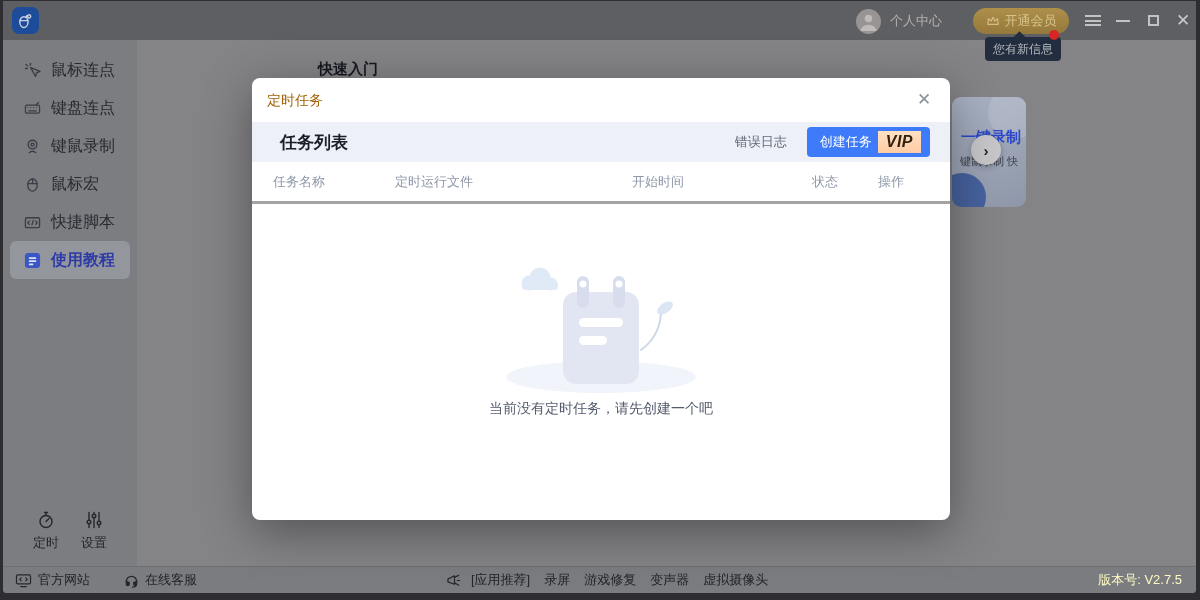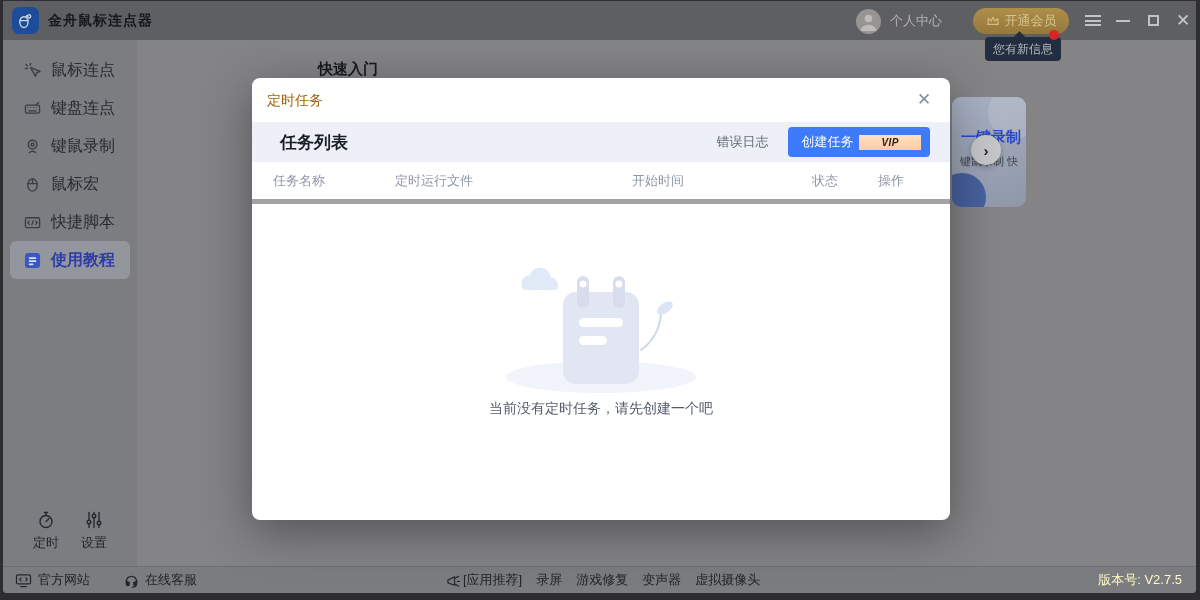--- a/index.html
+++ b/index.html
@@ -49,56 +49,55 @@
   .promo-card .blob { position:absolute; left:-14px; bottom:-14px; width:48px; height:48px; border-radius:50%; background:#46629e; }
   .promo-title { position:absolute; left:9px; top:31px; width:120px; font-size:15px; font-weight:bold; color:#2b49c9; white-space:nowrap; }
   .promo-sub { position:absolute; left:8px; top:57px; width:120px; font-size:11px; color:#3c4049; white-space:nowrap; }
   .next-circle { position:absolute; left:834px; top:95px; width:30px; height:30px; border-radius:50%; background:#c6c6c9; box-shadow:0 2px 6px rgba(0,0,0,0.25); display:flex; align-items:center; justify-content:center; font-size:15px; font-weight:bold; color:#1d2averaging026; color:#1d2026; }
 
   
   .footer { position:absolute; left:0; top:565px; width:100%; height:27px; background:#7b7c7f; border-top:1px solid #6d6e72; font-size:13px; color:#222529; }
   .footer-left { position:absolute; left:12px; top:0; height:26px; display:flex; align-items:center; gap:6px; }
   .footer-left .item2 { margin-left:28px; display:flex; align-items:center; gap:6px; }
   .footer-center { position:absolute; left:443px; top:0; height:26px; display:flex; align-items:center; gap:14px; }
-  .footer-center .lead { display:flex; align-items:flex-end; }
+  .footer-center .lead { display:flex; align-items:center; gap:8px; }
   .footer-right { position:absolute; right:14px; top:0; height:26px; line-height:26px; color:#fef9c3; }
   .flink { cursor:default; }
 
   
   .modal { position:absolute; left:252px; top:78px; width:698px; height:442px; background:#ffffff; border-radius:8px; box-shadow:0 12px 48px rgba(0,0,0,0.38); z-index:10; }
   .m-header { position:relative; height:44px; }
   .m-title { position:absolute; left:15px; top:0; line-height:44px; font-size:14px; color:#a16207; }
   .m-close { position:absolute; right:16px; top:12px; width:20px; height:20px; font-size:17px; color:#8b919b; text-align:center; line-height:20px; }
   .m-toolbar { height:40px; background:#edf0f6; display:flex; align-items:center; }
   .m-list-title { margin-left:28px; font-size:17px; font-weight:bold; color:#1a1e26; }
   .m-toolbar-right { margin-left:auto; margin-right:20px; display:flex; align-items:center; gap:20px; }
   .m-errorlog { font-size:13px; color:#626c7c; }
   .m-create { height:30px; border-radius:4px; background:#3e7bfa; display:flex; align-items:center; padding:0 9px 0 13px; gap:6px; }
   .m-create .txt { font-size:13px; color:#ffffff; }
-  .m-vip { padding:2px 22px; border-radius:0; background:linear-gradient(180deg,#ffe1c2,#ffcba4); font-size:10px; font-weight:bold; font-style:italic; color:#302110; letter-spacing:0.5px; }
-  .m-thead { height:42px; display:flex; align-items:center; padding-left:21px; border-bottom:5px solid #a3a3a3; font-size:13px; color:#8e96a8; }
+  .m-vip { padding:2px 8px; border-radius:0; background:linear-gradient(180deg,#ffe1c2,#ffcba4); font-size:16px; font-weight:bold; font-style:italic; color:#302110; letter-spacing:0.5px; }
+  .m-thead { height:42px; display:flex; align-items:center; padding-left:21px; border-bottom:3px solid #a3a3a3; font-size:13px; color:#8e96a8; }
   .m-thead .c1{width:122px}.m-thead .c2{width:237px}.m-thead .c3{width:180px}.m-thead .c4{width:66px}.m-thead .c5{width:72px}
   .m-body { position:relative; height:309px; border-radius:0 0 8px 8px; background:#fff; }
   .empty-illu { position:absolute; left:249px; top:48px; }
   .empty-text { position:absolute; left:0; top:196px; width:100%; text-align:center; font-size:14px; color:#535b6c; }
 </style>
 </head>
 <body>
 
 <div class="window">
 
   <div class="titlebar">
     <div class="app-icon">
       <svg width="19" height="19" viewBox="0 0 24 24" fill="none" stroke="#c9d2e2" stroke-width="1.8" stroke-linecap="round">
         <ellipse cx="10" cy="14" rx="5.2" ry="6.8"></ellipse>
         <path d="M4.8 12.2 L15.2 12.2"></path>
         <path d="M12.5 8 C13 4.5 19 3.5 18.5 7 C18 10 14 9 15 6.2"></path>
       </svg>
     </div>
-    <div class="app-title">金舟鼠标连点器</div>
 
     <div class="avatar">
       <svg width="25" height="25" viewBox="0 0 24 24">
         <circle cx="12" cy="9" r="3.6" fill="#c0bbbb"></circle>
         <path d="M4.5 21 a7.5 6 0 0 1 15 0 Z" fill="#c0bbbb"></path>
       </svg>
     </div>
     <div class="user-center">个人中心</div>
 
     <div class="vip-btn">

